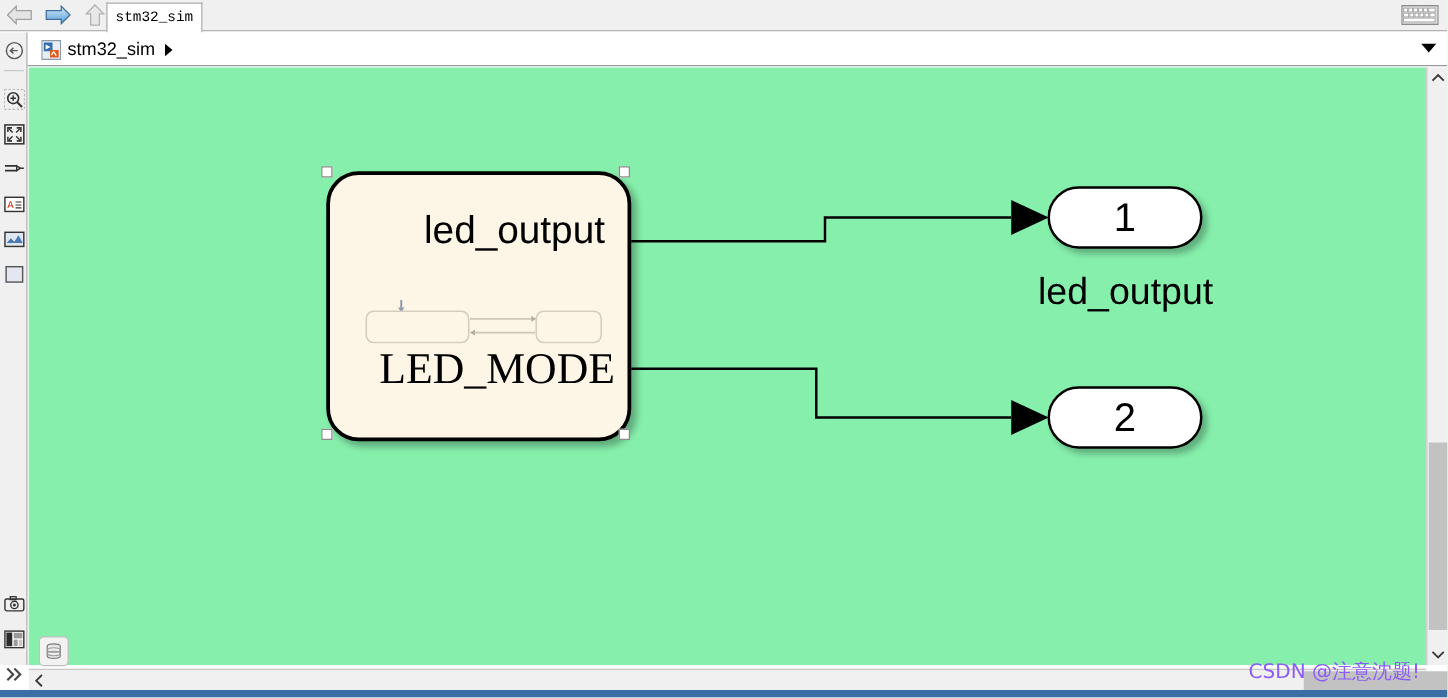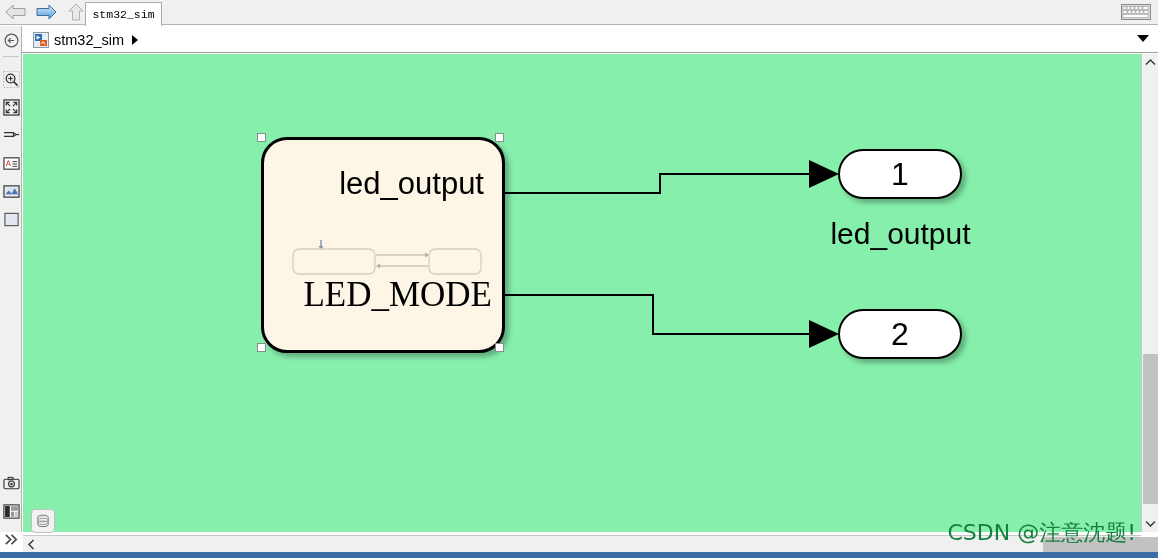--- a/index.html
+++ b/index.html
@@ -204,22 +204,22 @@
   .db-btn {
     position: absolute; left: 31px; bottom: 25px;
     width: 24px; height: 24px;
     background: #f2f2f2;
     border: 1px solid #c0c0c0;
     border-radius: 4px;
     display: flex; align-items: center; justify-content: center;
   }
   .watermark {
     position: absolute; right: 22px; bottom: 10px;
-    font-size: 22px;
-    color: #15803d;
+    font-size: 16px;
+    color: #8b5cf6;
     white-space: nowrap;
     font-family: "DejaVu Sans", sans-serif;
   }
 </style>
 </head>
 <body>
 
 <div id="app">
 
   <div class="topbar">

